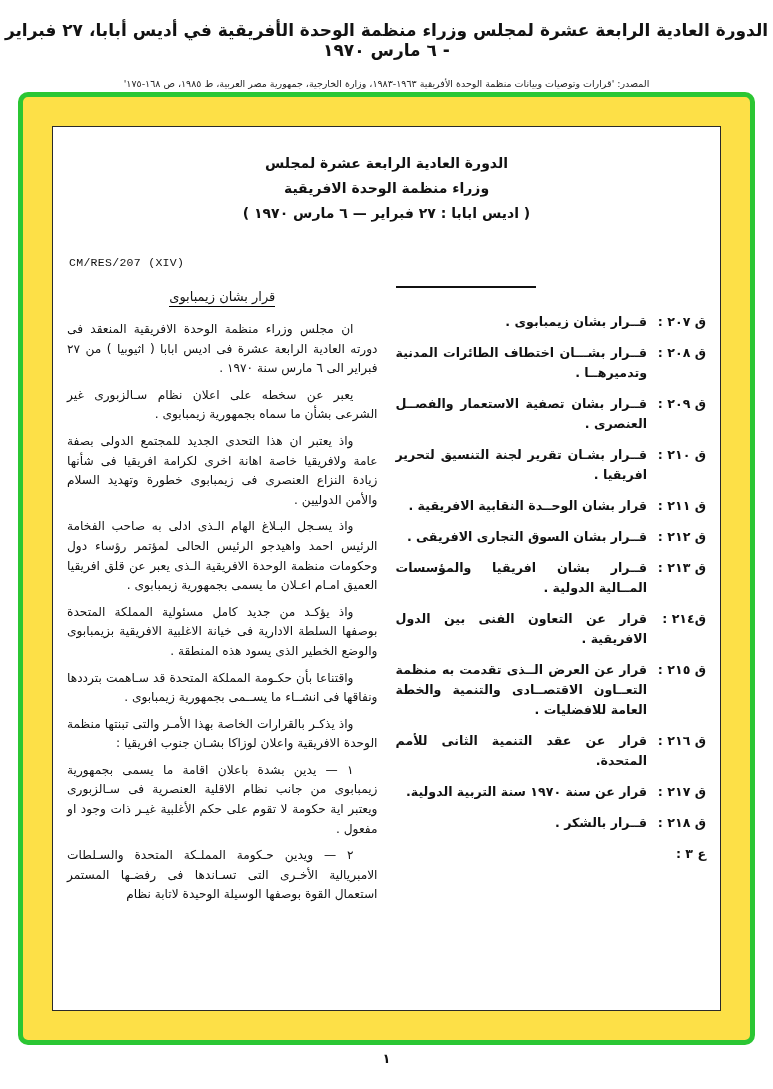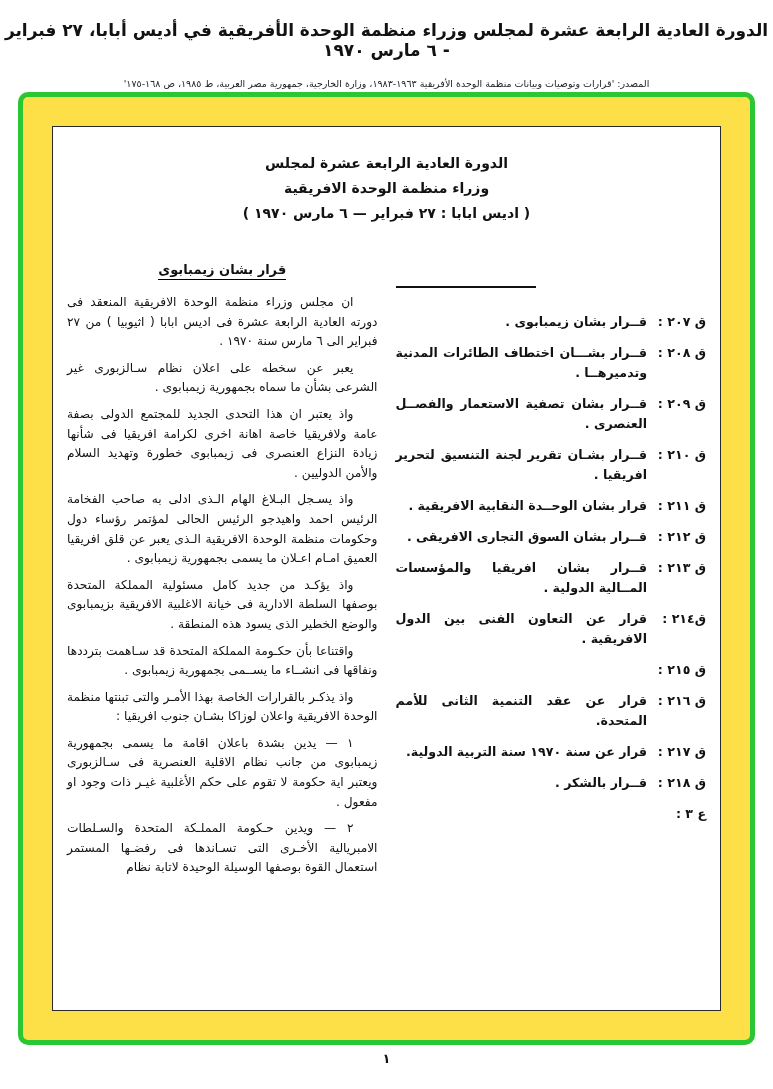--- a/index.html
+++ b/index.html
@@ -40,21 +40,21 @@
   .toc-num { white-space: nowrap; min-width: 52px; }
   .toc-text { flex: 1; text-align: justify; }
 
   
   .ref {
     direction: ltr; text-align: left;
     font-family: "Liberation Mono", monospace;
     font-size: 11.5px; letter-spacing: 0.3px;
     margin: 14px 0 0 2px; color: #111;
   }
-  .article-title { text-align: center; font-weight: bold; font-size: 13px; margin: 20px 0 16px; }
+  .article-title { text-align: center; font-weight: normal; font-size: 13px; margin: 20px 0 16px; }
   .article-title span { border-bottom: 1.5px solid #000; padding-bottom: 2px; }
   .para {
     font-size: 12.2px; line-height: 19.6px;
     text-align: justify; text-indent: 24px;
     margin-bottom: 7px;
   }
 
   .page-number {
     position: absolute; top: 1051px; left: 0; width: 100%;
     text-align: center; font-size: 13px; font-weight: bold;
@@ -111,40 +111,42 @@
               <div class="toc-item">
                 <span class="toc-num">ق ٢١٣ :</span>
                 <span class="toc-text">قــرار بشان افريقيا والمؤسسات المــالية الدولية .</span>
               </div>
               <div class="toc-item">
                 <span class="toc-num">ق٢١٤ :</span>
                 <span class="toc-text">قرار عن التعاون الفنى بين الدول الافريقية .</span>
               </div>
               <div class="toc-item">
                 <span class="toc-num">ق ٢١٥ :</span>
+                <span class="toc-text">قرار عن العرض الــذى تقدمت به منظمة التعــاون الاقتصــادى والتنمية والخطة العامة للافضليات .</span>
               </div>
               <div class="toc-item">
                 <span class="toc-num">ق ٢١٦ :</span>
                 <span class="toc-text">قرار عن عقد التنمية الثانى للأمم المتحدة.</span>
               </div>
               <div class="toc-item">
                 <span class="toc-num">ق ٢١٧ :</span>
                 <span class="toc-text">قرار عن سنة ١٩٧٠ سنة التربية الدولية.</span>
               </div>
               <div class="toc-item">
                 <span class="toc-num">ق ٢١٨ :</span>
                 <span class="toc-text">قــرار بالشكر .</span>
               </div>
               <div class="toc-item">
                 <span class="toc-num">ع ٣ :</span>
               </div>
             </div>
         </section>
 
         <section class="col body-col">
+          <div class="ref">CM/RES/207 (XIV)</div>
           <div class="article-title">
             <span>قرار بشان زيمبابوى</span>
           </div>
           <div id="paragraphs">
               <p class="para">ان مجلس وزراء منظمة الوحدة الافريقية المنعقد فى دورته العادية الرابعة عشرة فى اديس ابابا ( اثيوبيا ) من ٢٧ فبراير الى ٦ مارس سنة ١٩٧٠ .</p>
               <p class="para">يعبر عن سخطه على اعلان نظام سـالزبورى غير الشرعى بشأن ما سماه بجمهورية زيمبابوى .</p>
               <p class="para">واذ يعتبر ان هذا التحدى الجديد للمجتمع الدولى بصفة عامة ولافريقيا خاصة اهانة اخرى لكرامة افريقيا فى شأنها زيادة النزاع العنصرى فى زيمبابوى خطورة وتهديد السلام والأمن الدوليين .</p>
               <p class="para">واذ يسـجل البـلاغ الهام الـذى ادلى به صاحب الفخامة الرئيس احمد واهيدجو الرئيس الحالى لمؤتمر رؤساء دول وحكومات منظمة الوحدة الافريقية الـذى يعبر عن قلق افريقيا العميق امـام اعـلان ما يسمى بجمهورية زيمبابوى .</p>
               <p class="para">واذ يؤكـد من جديد كامل مسئولية المملكة المتحدة بوصفها السلطة الادارية فى خيانة الاغلبية الافريقية بزيمبابوى والوضع الخطير الذى يسود هذه المنطقة .</p>
               <p class="para">واقتناعا بأن حكـومة المملكة المتحدة قد سـاهمت بترددها ونفاقها فى انشــاء ما يســمى بجمهورية زيمبابوى .</p>

